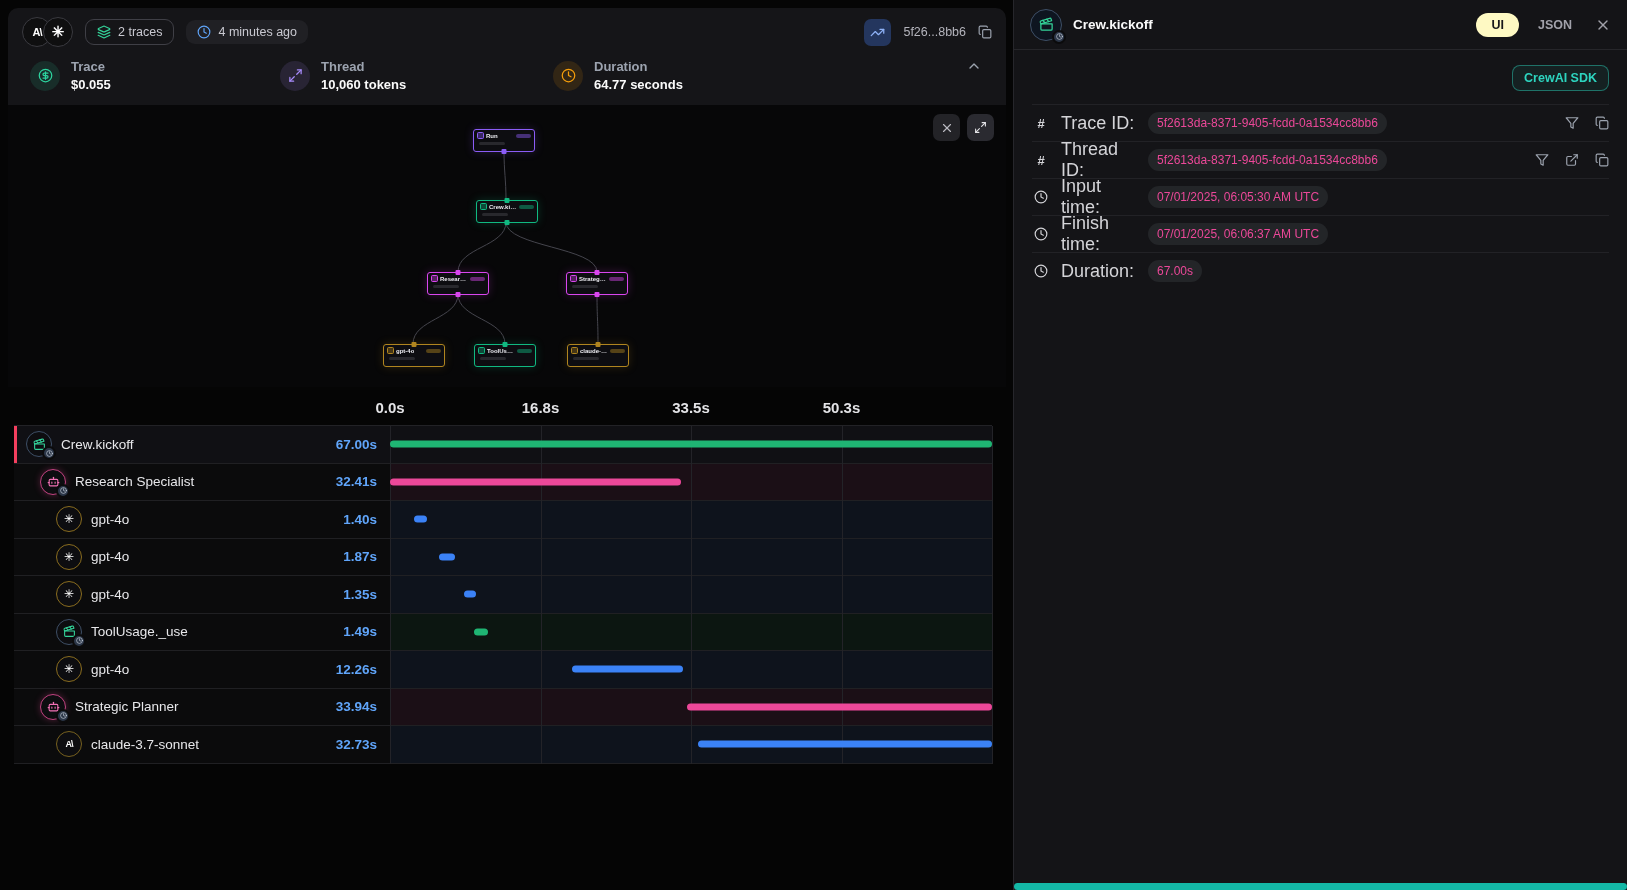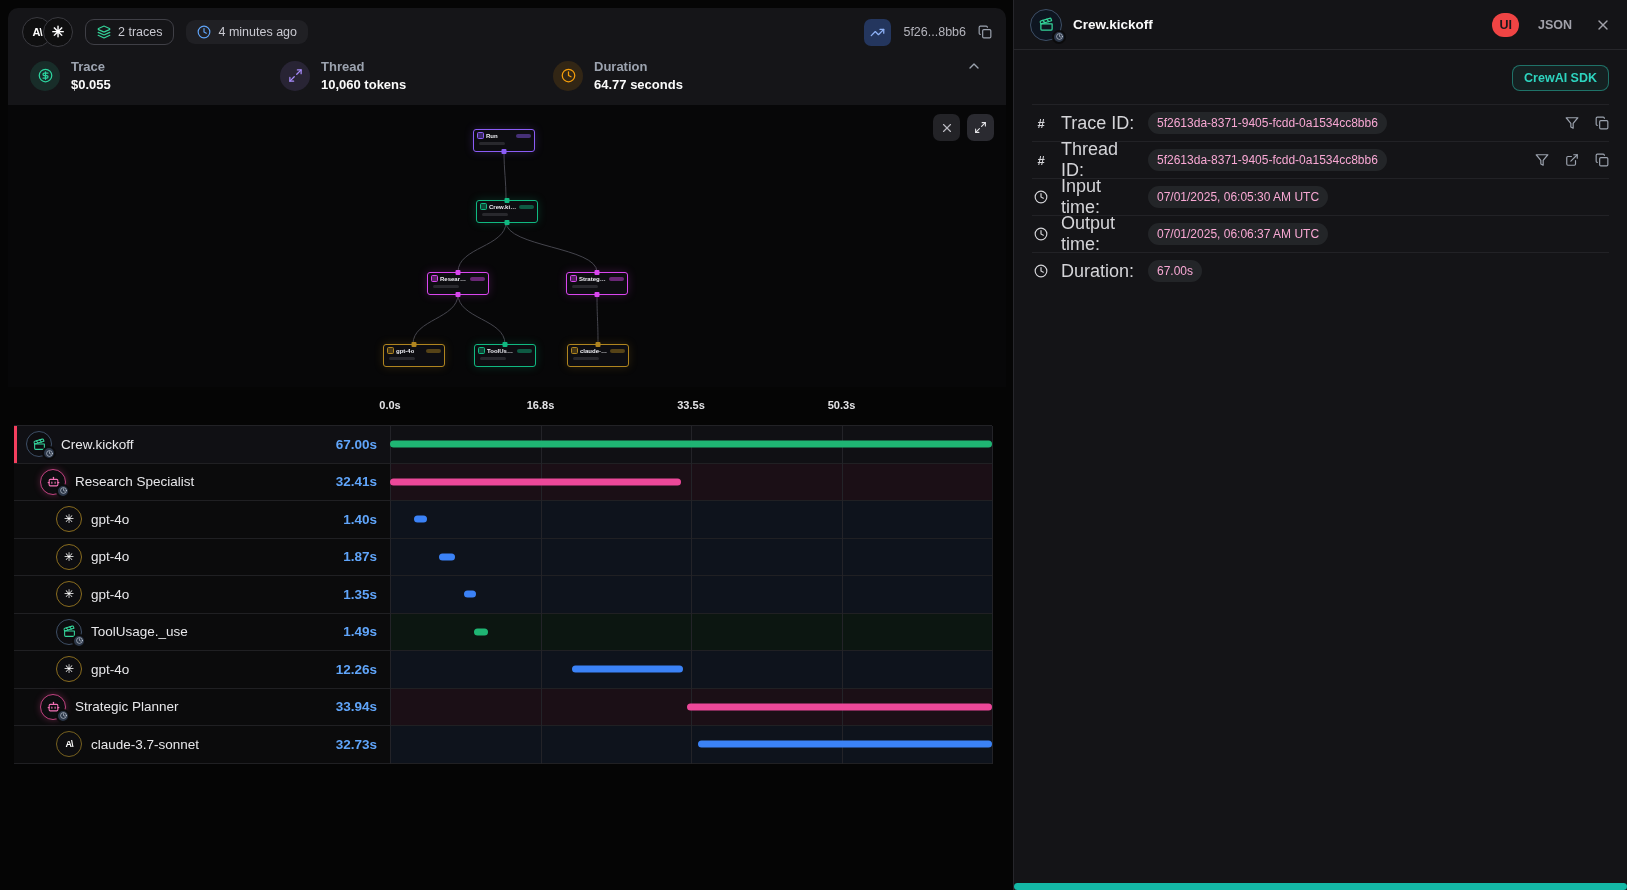--- a/index.html
+++ b/index.html
@@ -40,52 +40,52 @@
   .gn-sub{width:26px;height:3px;border-radius:2px;background:#3f3f46;opacity:.55;margin-top:3px;margin-left:2px}
   .gn-port{position:absolute;width:5px;height:5px;border-radius:1px;left:50%;transform:translateX(-50%)}
   .gn-port.top{top:-3px}
   .gn-port.bot{bottom:-3px}
   .graphbtns{position:absolute;top:9px;right:12px;display:flex;gap:7px}
   .gbtn{width:27px;height:27px;border-radius:7px;background:#2a2a30;display:flex;align-items:center;justify-content:center;color:#d4d4d8;border:none;cursor:pointer}
   .gbtn.dim{background:#232327;color:#a1a1aa}
 
   
   .axis{position:absolute;top:399px;left:390px;width:602px;height:18px}
-  .tick{position:absolute;transform:translateX(-50%);font-size:11px;font-weight:bold;color:#e4e4e7;white-space:nowrap}
+  .tick{position:absolute;transform:translateX(-50%);font-size:15px;font-weight:bold;color:#e4e4e7;white-space:nowrap}
   .ttable{position:absolute;top:425px;left:14px;width:978px;background:#0b0b0c;border-top:1px solid #222226}
   .trow{display:flex;height:37.5px;border-bottom:1px solid #202023;position:relative}
   .trow.selected{background:#101014}
   .trow.selected::before{content:"";position:absolute;left:0;top:0;bottom:0;width:3px;background:#f43f5e;z-index:3}
   .ncell{width:376px;flex:0 0 auto;display:flex;align-items:center;gap:9px}
   .rowname{font-size:13.5px;color:#e7e7ea;white-space:nowrap}
   .rowdur{margin-left:auto;padding-right:13px;font-size:13.5px;font-weight:bold;color:#60a5fa}
   .bcell{flex:1;position:relative}
   .bar{position:absolute;top:50%;transform:translateY(-50%);height:7px;border-radius:99px;z-index:2}
   .gridlines{position:absolute;left:376px;top:0;bottom:0;width:602px;pointer-events:none;z-index:1}
   .gl{position:absolute;top:0;bottom:0;width:1px;background:#232328}
 
   .spanicon{position:relative;width:26px;height:26px;border-radius:50%;display:flex;align-items:center;justify-content:center;flex:0 0 auto;background:#0d0d10}
   .subbadge{position:absolute;right:-5px;bottom:-4px;width:14px;height:14px;border-radius:50%;background:#2b3648;border:2px solid #0b0b0c;display:flex;align-items:center;justify-content:center;color:#dbe2ea}
 
   
   .panel{flex:1;height:890px;background:#141417;display:flex;flex-direction:column;position:relative}
   .phead{height:50px;display:flex;align-items:center;gap:11px;padding:0 16px;border-bottom:1px solid #26262a;flex:0 0 auto}
   .ptitle{font-size:13.5px;font-weight:bold;color:#fafafa}
   .pspacer{flex:1}
-  .tab-ui{background:#ef4444;color:#18181b;font-size:12.5px;font-weight:bold;padding:5px 7px;border-radius:999px;border:none;cursor:pointer}
+  .tab-ui{background:#fef9c3;color:#18181b;font-size:12.5px;font-weight:bold;padding:5px 15px;border-radius:999px;border:none;cursor:pointer}
   .tab-json{background:none;border:none;color:#a1a1aa;font-size:12.5px;font-weight:bold;padding:5px 8px;cursor:pointer}
   .pclose{margin-left:4px}
   .sdkrow{display:flex;justify-content:flex-end;padding:15px 18px 13px}
   .sdkbadge{color:#2dd4bf;border:1px solid rgba(45,212,191,.45);background:rgba(45,212,191,.07);font-size:12.5px;font-weight:bold;padding:5px 11px;border-radius:8px}
   .fields{padding:0 18px}
   .frow{display:flex;align-items:center;gap:11px;height:37px;border-top:1px solid #222226}
   .flabel-ic{width:18px;display:flex;align-items:center;justify-content:center;color:#d4d4d8;flex:0 0 auto}
   .hashic{font-size:13px;font-weight:bold;color:#d4d4d8}
   .flabel{font-size:18px;color:#d4d4d8;width:76px;flex:0 0 auto}
-  .fpill{background:#232528;color:#f9a8d4;font-size:12px;padding:4px 9px;border-radius:11px;white-space:nowrap}
+  .fpill{background:#232528;color:#ec4899;font-size:12px;padding:4px 9px;border-radius:11px;white-space:nowrap}
   .factions{margin-left:auto;display:flex;gap:16px;color:#9ca3af}
   .attr-row{display:flex;align-items:center;gap:11px;height:42px;border-top:1px solid #222226;margin:0 18px;cursor:pointer}
   .attr-label{font-size:12.5px;font-weight:bold;color:#fafafa}
   .attr-chev{margin-left:auto;color:#9ca3af}
   .pscroll{position:absolute;left:0;right:0;bottom:0;height:7px;background:#14b8a6;border-radius:4px}
   svg{display:block}
 </style>
 </head>
 <body>
 
@@ -524,21 +524,21 @@
         <span class="fpill">07/01/2025, 06:05:30 AM UTC</span>
         <span class="factions"></span>
       </div>
       <div class="frow">
         <span class="flabel-ic">
           <svg width="14" height="14" viewBox="0 0 24 24" fill="none" stroke="#d4d4d8" stroke-width="2" stroke-linecap="round" stroke-linejoin="round">
             <circle cx="12" cy="12" r="10"></circle>
             <polyline points="12 6 12 12 16 14"></polyline>
           </svg>
         </span>
-        <span class="flabel">Output time:</span>
+        <span class="flabel">Finish time:</span>
         <span class="fpill">07/01/2025, 06:06:37 AM UTC</span>
         <span class="factions"></span>
       </div>
       <div class="frow">
         <span class="flabel-ic">
           <svg width="14" height="14" viewBox="0 0 24 24" fill="none" stroke="#d4d4d8" stroke-width="2" stroke-linecap="round" stroke-linejoin="round">
             <circle cx="12" cy="12" r="10"></circle>
             <polyline points="12 6 12 12 16 14"></polyline>
           </svg>
         </span>

